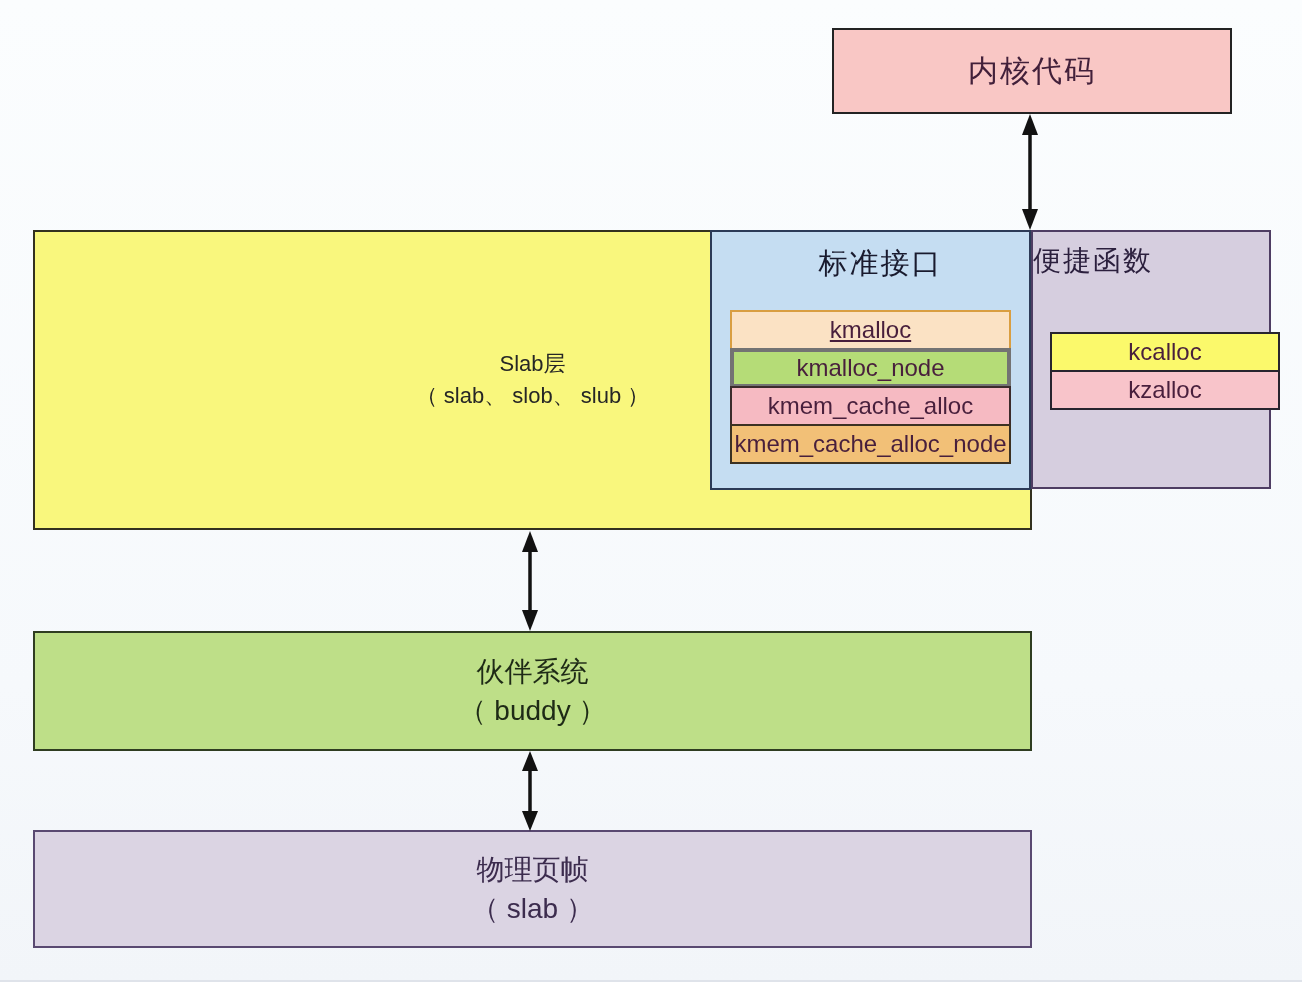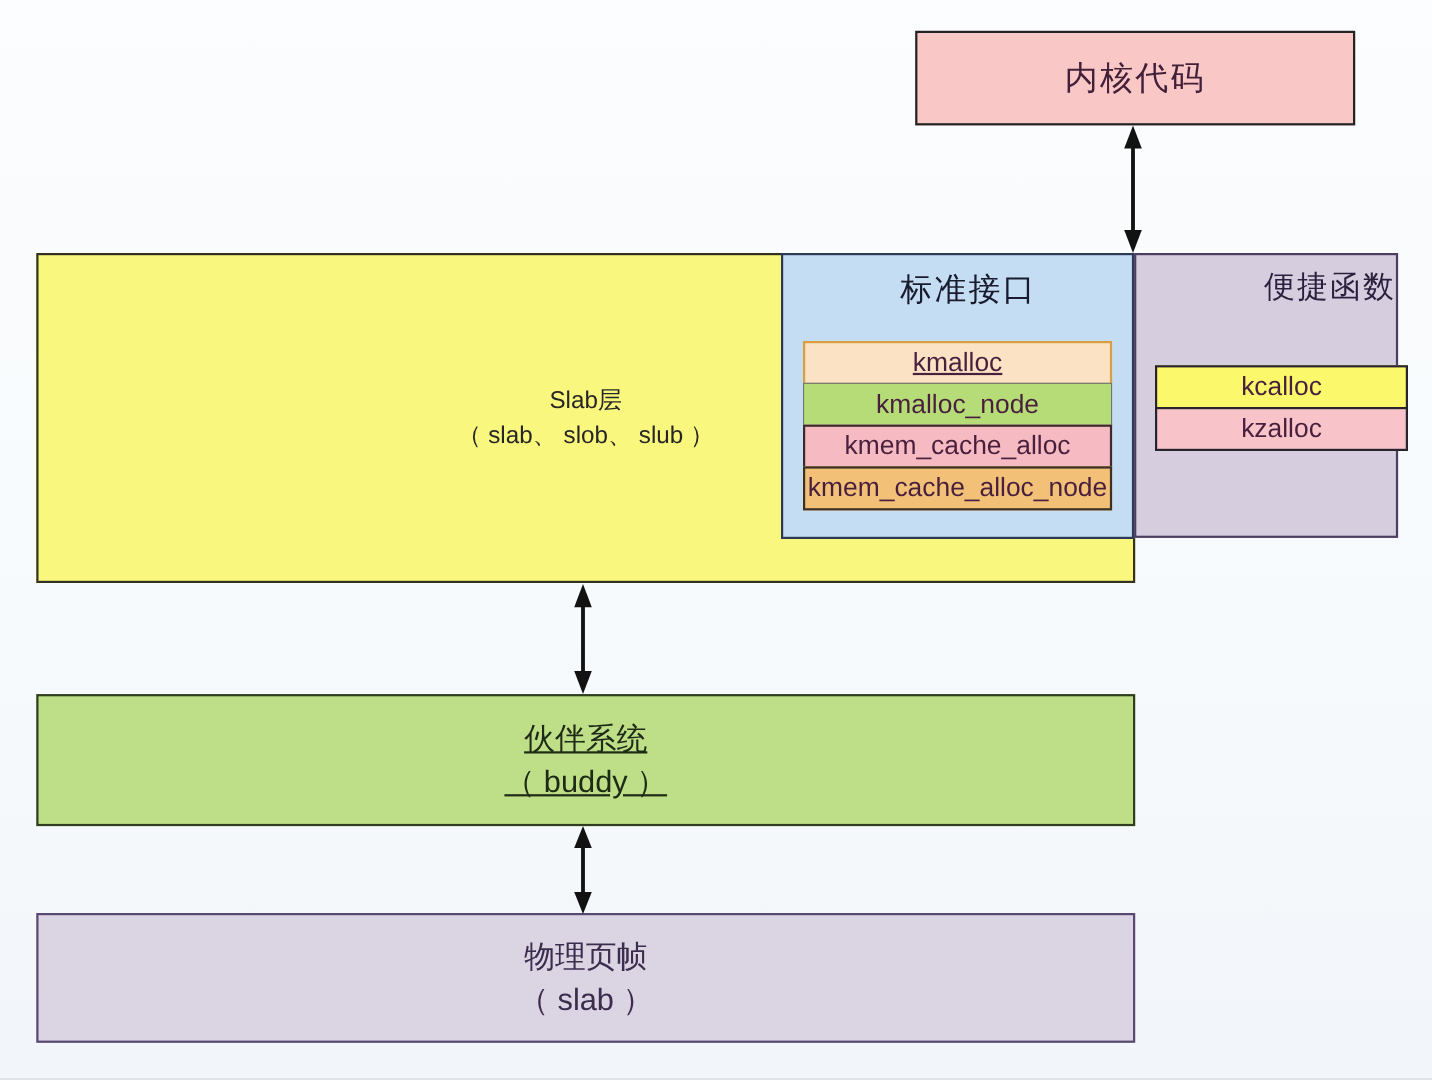--- a/index.html
+++ b/index.html
@@ -71,53 +71,52 @@
     height: 40px;
     margin-top: -2px;
     display: flex;
     align-items: center;
     justify-content: center;
     font-size: 24px;
     color: #481f3c;
   }
   .fn-row:first-child { margin-top: 0; }
   .fn-kmalloc            { background: #fbe2c4; border: 2px solid #d99e41; text-decoration: underline; }
-  .fn-kmalloc-node       { background: #b5dc77; border: 1px solid #737373; }
+  .fn-kmalloc-node       { background: #b5dc77; border: 4px solid #737373; }
   .fn-kmem-cache         { background: #f6bac2; border: 2px solid #3c2b2b; }
   .fn-kmem-cache-node    { background: #f2c077; border: 2px solid #3c3122; }
   
   .conv-box {
     left: 1031px; top: 230px; width: 240px; height: 259px;
     background: #d6cedf;
     border: 2px solid #4e3d63;
     z-index: 2;
   }
   .conv-title {
     position: absolute;
     top: 10px; left: 0; right: 0;
-    text-align: right;
+    text-align: left;
     font-size: 28px;
     color: #2b1f3d;
     letter-spacing: 2px;
   }
   .conv-stack {
     position: absolute;
     left: 17px; top: 100px; width: 230px;
   }
   .fn-kcalloc { background: #fbf96b; border: 2px solid #27242e; }
   .fn-kzalloc { background: #f8c4ca; border: 2px solid #27242e; }
   
   .buddy-box {
     left: 33px; top: 631px; width: 999px; height: 120px;
     background: #bedf88;
     border: 2px solid #2f3d21;
     font-size: 28px;
     color: #1e2a16;
     line-height: 1.4;
-    text-decoration: underline;
   }
   
   .page-box {
     left: 33px; top: 830px; width: 999px; height: 118px;
     background: #dbd4e3;
     border: 2px solid #594971;
     font-size: 28px;
     color: #3c2c4e;
     line-height: 1.4;
   }

